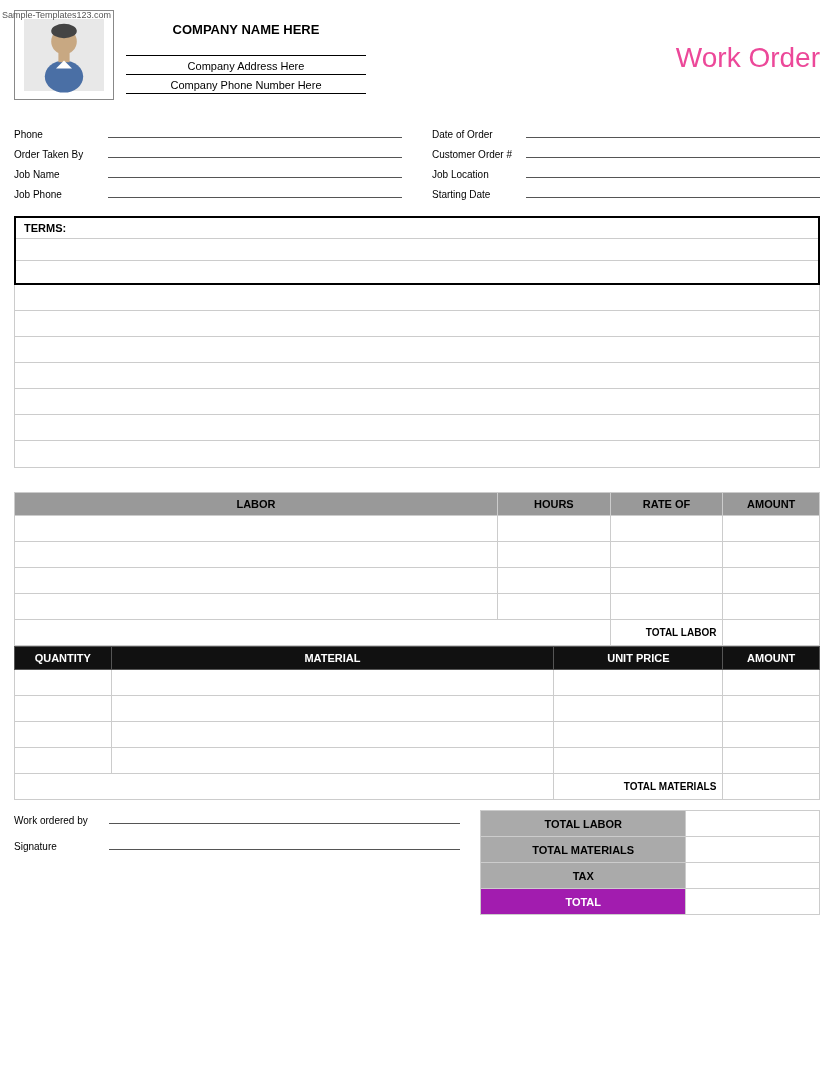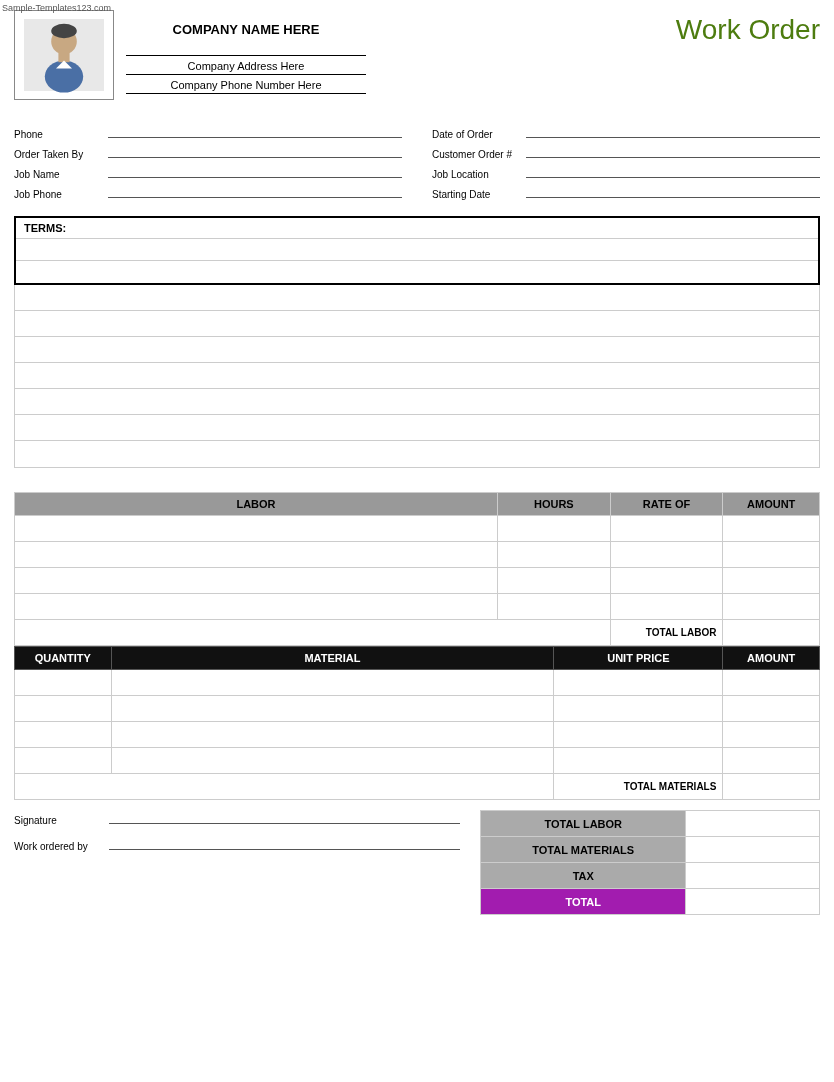--- a/index.html
+++ b/index.html
@@ -7,21 +7,21 @@
       font-family: Arial, sans-serif;
       font-size: 11px;
       background: #fff;
       width: 834px;
       min-height: 1082px;
       position: relative;
       color: #000;
     }
     .watermark {
       position: absolute;
-      top: 3px;
+      top: 10px;
       left: 2px;
       font-size: 9px;
       color: #555;
       z-index: 10;
     }
     .page {
       padding: 10px 14px 14px 14px;
     }
     
     .header {
@@ -66,22 +66,23 @@
     .company-detail {
       font-size: 11px;
       text-align: center;
       border-bottom: 1px solid #000;
       padding-bottom: 2px;
       min-width: 240px;
     }
     .title-area {
       font-size: 28px;
       font-weight: normal;
-      color: #4d7c0f;
+      color: #ec4899;
       padding-top: 4px;
+      margin-top: 28px;
     }
     
     .fields-section {
       margin-bottom: 16px;
       margin-top: 24px;
     }
     .fields-row {
       display: flex;
       gap: 0;
       margin-bottom: 4px;
@@ -437,25 +438,25 @@
         <td colspan="2" style="border:1px solid #ccc; height:26px;"></td>
         <td style="text-align:right; font-weight:bold; font-size:10px; padding-right:6px; border:1px solid #ccc;">TOTAL MATERIALS</td>
         <td style="border:1px solid #ccc;"></td>
       </tr>
     </tbody>
   </table>
 
   <div class="summary-section">
     <div class="summary-left">
       <div class="summary-field">
+        <span class="summary-field-label">Work ordered by</span>
+        <div class="summary-field-line"></div>
+      </div>
+      <div class="summary-field">
         <span class="summary-field-label">Signature</span>
-        <div class="summary-field-line"></div>
-      </div>
-      <div class="summary-field">
-        <span class="summary-field-label">Work ordered by</span>
         <div class="summary-field-line"></div>
       </div>
     </div>
     <div class="summary-right">
       <table class="summary-table">
         <tbody>
           <tr>
             <td class="sum-label">TOTAL LABOR</td>
             <td class="sum-value"></td>
           </tr>

